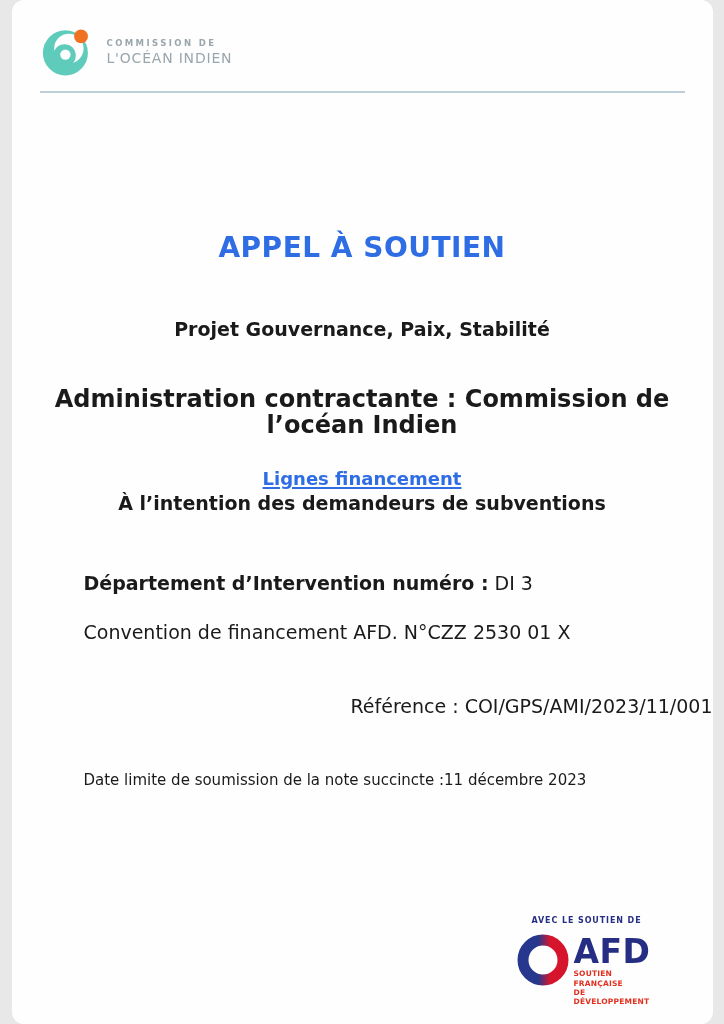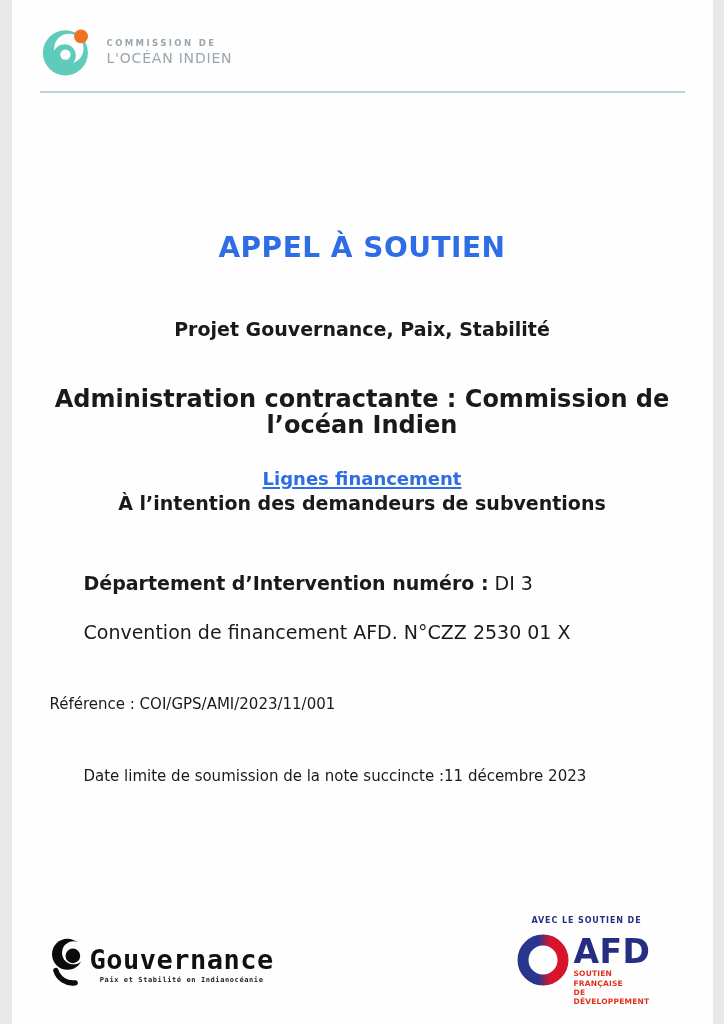--- a/index.html
+++ b/index.html
@@ -5,20 +5,21 @@
   html, body { margin: 0; padding: 0; background: #e8e8e8; }
   .page {
     position: relative;
     width: 701px;
     height: 1024px;
     margin: 0 auto;
     background: #fefefe;
     font-family: "DejaVu Sans", "Liberation Sans", sans-serif;
     color: var(--text-black, #1a1a1a);
     overflow: hidden;
+    border-radius: 12px;
   }
 
   
   .header { display: flex; align-items: center; gap: 13px; padding: 26px 28px 0 30px; }
   .coi-logo svg { display: block; }
   .coi-text { display: flex; flex-direction: column; justify-content: center; }
   .coi-text .line1 {
     font-size: 8.5px; letter-spacing: 2.4px; color: var(--coi-gray, #9aa6ad); font-weight: 600;
   }
   .coi-text .line2 {
@@ -55,21 +56,21 @@
     font-size: 19px; font-weight: bold;
   }
   .department {
     margin: 58px 0 0 72px; font-size: 19px;
   }
   .department .lbl { font-weight: bold; }
   .financing {
     margin: 27px 0 0 72px; font-size: 19px;
   }
   .reference {
-    margin: 52px 0 0 0; padding-left: 38px; text-align: left; font-size: 15px;
+    margin: 52px 0 0 0; padding-left: 53px; text-align: right; font-size: 19px;
   }
   .deadline {
     margin: 54px 0 0 72px; font-size: 15px;
   }
 
   
   .gouvernance-logo {
     position: absolute; left: 40px; top: 938px;
     display: flex; align-items: flex-start; gap: 4px;
   }
@@ -132,34 +133,20 @@
   <p class="guidelines-sub">À l’intention des demandeurs de subventions</p>
 
   <p class="department"><span class="lbl">Département d’Intervention numéro :</span>&nbsp;<span>DI 3</span></p>
 
   <p class="financing">Convention de financement AFD. N°CZZ 2530 01 X</p>
 
   <p class="reference">Référence : COI/GPS/AMI/2023/11/001</p>
 
   <p class="deadline">Date limite de soumission de la note succincte :11 décembre 2023</p>
 
-  <div class="gouvernance-logo">
-    <span>
-      <svg width="34" height="48" viewBox="0 0 44 62" aria-hidden="true">
-        <circle cx="20" cy="21" r="20" fill="#0b0b0b"></circle>
-        <circle cx="28" cy="19" r="15" fill="#fefefe"></circle>
-        <circle cx="27" cy="23" r="9.5" fill="#0b0b0b"></circle>
-        <path d="M 5,42 A 23 23 0 0 0 30,58" stroke="#0b0b0b" stroke-width="7" fill="none" stroke-linecap="round"></path>
-      </svg>
-    </span>
-    <span class="gouvernance-text">
-      <span class="gouvernance-name">Gouvernance</span>
-      <span class="gouvernance-tagline">Paix et Stabilité en Indianocéanie</span>
-    </span>
-  </div>
 
   <div class="afd-block">
     <div class="afd-support">AVEC LE SOUTIEN DE</div>
     <div class="afd-row">
       <span>
         <svg width="52" height="52" viewBox="0 0 52 52" aria-hidden="true">
           <defs>
             <linearGradient id="afdg" x1="0" y1="0" x2="1" y2="0">
               <stop offset="0" stop-color="#27378e"></stop>
               <stop offset="0.38" stop-color="#27378e"></stop>

